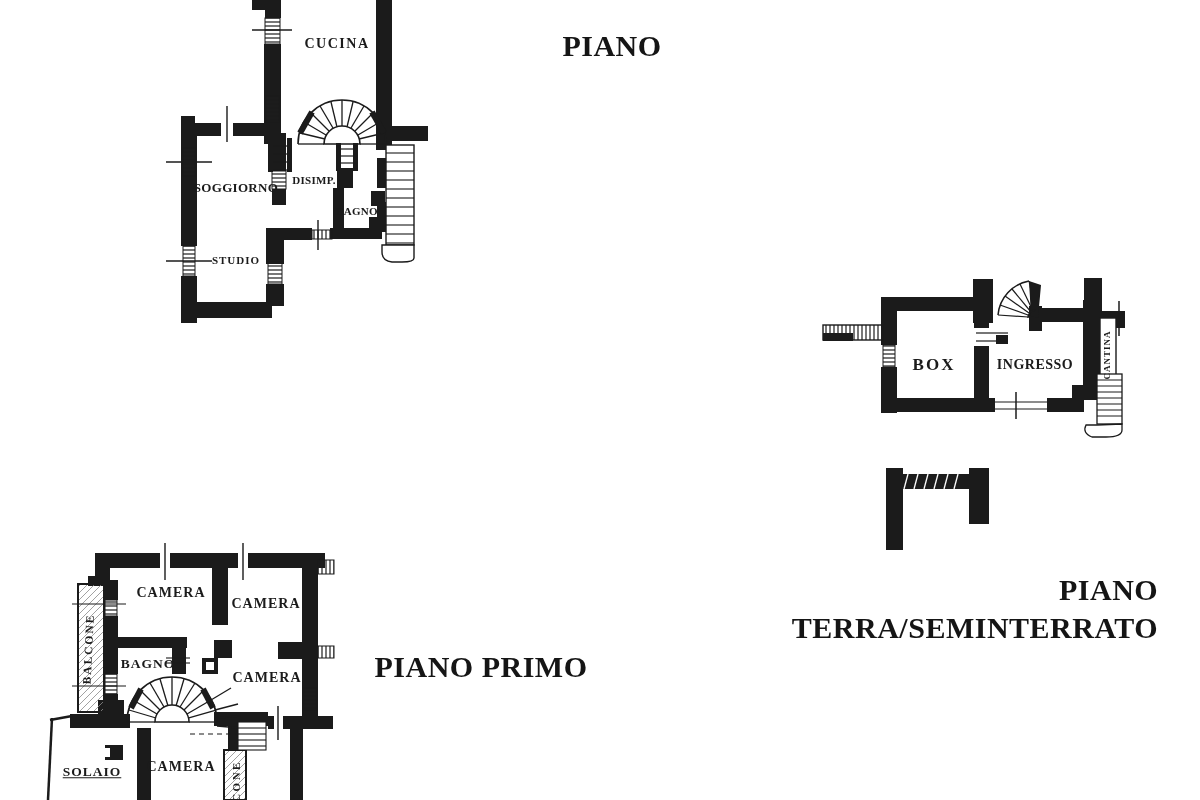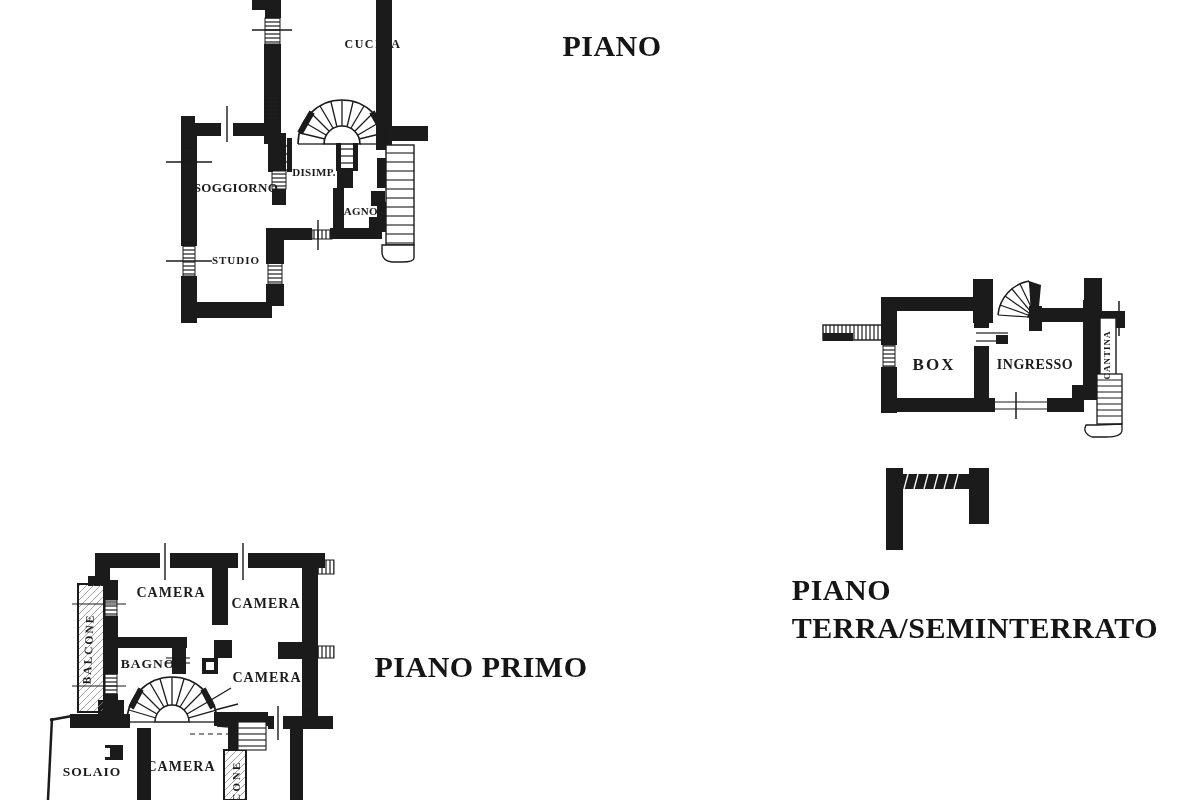--- a/index.html
+++ b/index.html
@@ -2,21 +2,21 @@
 <html><head>
 <meta charset="utf-8">
 <style>
   html,body{margin:0;padding:0;background:#ffffff;}
   #sheet{position:relative;width:1200px;height:800px;background:#ffffff;overflow:hidden;
          font-family:"Liberation Serif","DejaVu Serif",serif;color:#1b1b1b;}
   svg{position:absolute;left:0;top:0;}
   .lbl{position:absolute;transform:translate(-50%,-50%);font-weight:bold;white-space:nowrap;
        color:#1b1b1b;letter-spacing:1px;line-height:1;}
   .rot{transform:translate(-50%,-50%) rotate(-90deg);}
-  .title{position:absolute;transform:translateX(-50%);text-align:left;font-weight:bold;
+  .title{position:absolute;transform:translateX(-50%);text-align:right;font-weight:bold;
          font-size:30px;line-height:38px;letter-spacing:0.5px;color:#151515;white-space:nowrap;}
 </style>
 </head>
 <body>
 
 <div id="sheet">
 
   <svg width="1200" height="800" viewBox="0 0 1200 800">
     <defs>
       <pattern id="rungs" width="4" height="4" patternUnits="userSpaceOnUse">
@@ -282,32 +282,32 @@
     <div>PIANO</div>
   </div>
   <div class="title" style="left:975px;top:571px;">
     <div>PIANO</div>
     <div>TERRA/SEMINTERRATO</div>
   </div>
   <div class="title" style="left:481px;top:648px;">
     <div>PIANO PRIMO</div>
   </div>
 
-  <span class="lbl" style="left:337px;top:44px;font-size:12px;letter-spacing:1.5px;margin-left:36px;">CUCINA</span>
+  <span class="lbl" style="left:337px;top:44px;font-size:14px;letter-spacing:1.5px;">CUCINA</span>
   <span class="lbl" style="left:236px;top:187px;font-size:13px;letter-spacing:0.3px;">SOGGIORNO</span>
-  <span class="lbl" style="left:314px;top:172px;font-size:11px;letter-spacing:0.3px;text-align:center;">DISIMP.</span>
+  <span class="lbl" style="left:314px;top:180px;font-size:11px;letter-spacing:0.3px;text-align:center;">DISIMP.</span>
   <span class="lbl" style="left:357px;top:211px;font-size:11px;letter-spacing:0.3px;">BAGNO</span>
   <span class="lbl" style="left:236px;top:260px;font-size:11px;">STUDIO</span>
 
   <span class="lbl" style="left:934px;top:351px;font-size:17px;letter-spacing:2px;margin-top:13px;">BOX</span>
   <span class="lbl" style="left:1035px;top:365px;font-size:14px;letter-spacing:0.5px;">INGRESSO</span>
   <span class="lbl rot" style="left:1107px;top:355px;font-size:9px;letter-spacing:1px;">CANTINA</span>
 
   <span class="lbl" style="left:171px;top:593px;font-size:14px;">CAMERA</span>
   <span class="lbl" style="left:266px;top:604px;font-size:14px;">CAMERA</span>
   <span class="lbl" style="left:267px;top:678px;font-size:14px;">CAMERA</span>
   <span class="lbl" style="left:148px;top:664px;font-size:13.5px;">BAGNO</span>
   <span class="lbl" style="left:89px;top:649px;font-size:11.5px;letter-spacing:2px;transform:translate(-50%,-50%) rotate(-87deg);">BALCONE</span>
   <span class="lbl" style="left:181px;top:767px;font-size:14px;">CAMERA</span>
-  <span class="lbl" style="left:92px;top:772px;font-size:13.5px;">SOLAIO</span>
+  <span class="lbl" style="left:92px;top:772px;font-size:13.5px;text-decoration:underline;">SOLAIO</span>
   <span class="lbl rot" style="left:236px;top:796px;font-size:11px;letter-spacing:2.5px;">BALCONE</span>
 
 </div>
 
 </body></html>

